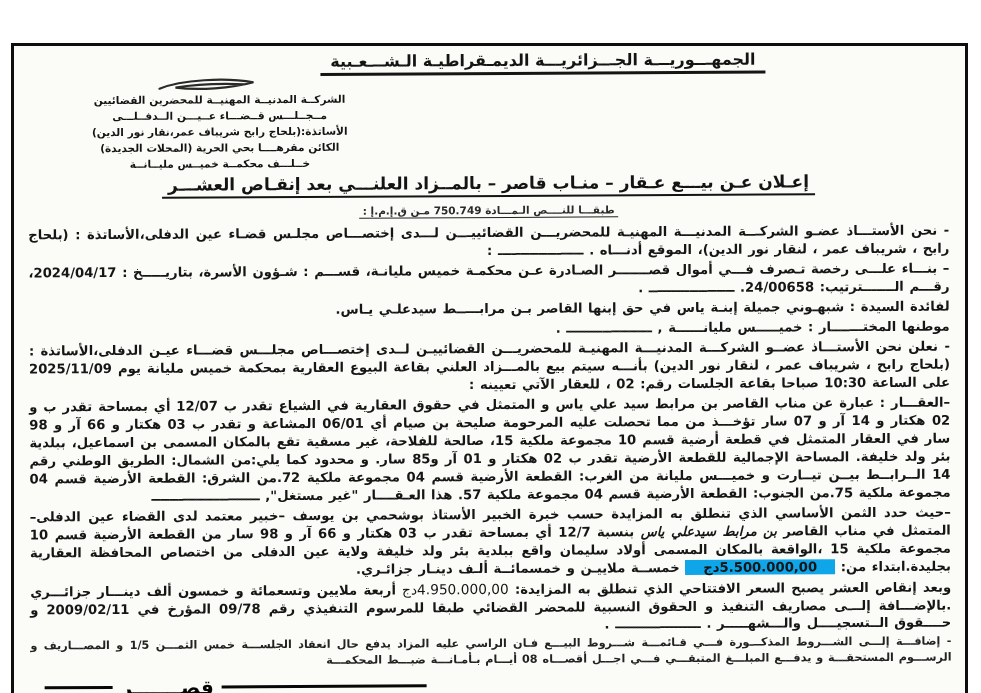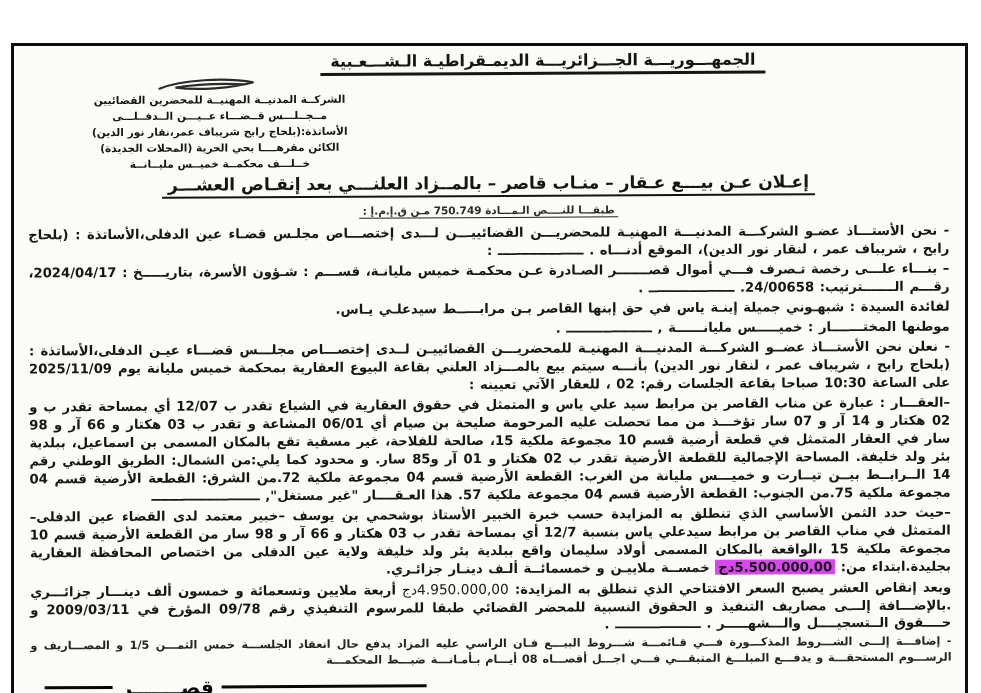--- a/index.html
+++ b/index.html
@@ -40,23 +40,23 @@
     border-bottom:1.6px solid #222;padding:0 4px 1px 4px;color:#2a2a2a;
   }
   
   .doc-body{margin-top:6px;}
   .body-p{
     margin:2px 0;font-size:13.2px;font-weight:700;line-height:1.36;
     text-align:justify;color:#161616;word-spacing:1px;
   }
   .body-p.small{font-size:11.2px;line-height:1.4;color:#232323;}
   .seg-u{text-decoration-thickness:1.6px;text-underline-offset:2px;font-weight:800;}
-  .seg-hl{background:#d946ef;padding:0 3px;font-weight:900;}
+  .seg-hl{background:#0ea5e9;padding:0 18px;font-weight:900;}
   .seg-b{font-weight:400;font-size:1.04em;}
-  .seg-i{}
+  .seg-i{font-style:italic;}
   
   .stamp-row{
     direction:ltr;display:flex;align-items:center;gap:8px;
     width:fit-content;margin:6px auto 0 14px; 
     font-weight:900;font-size:20px;letter-spacing:.5px;color:#050505;
   }
   .rule{display:inline-block;border-top:3px solid #070707;height:0;}
   .rule-l{width:68px;}
   .rule-r{width:205px;}
   .stamp-date{font-weight:900;}
@@ -92,21 +92,21 @@
       </div>
 
       <div class="doc-body">
         <p class="body-p"><span>- نحن الأستـــاذ عضـو الشركـــة المدنيـــة المهنيـة للمحضريـــن القضائييـــن لـــدى إختصـــاص مجلـس قضـاء عين الدفلى،الأساتذة : (بلحاج رابح ، شريباف عمر ، لنقار نور الدين)، الموقع أدنـــاه . ـــــــــــــــــــ :</span></p>
         <p class="body-p"><span>– بنـــاء علـــى رخصة تـصرف فـــي أموال قصـــــــر الصـادرة عـن محكمـة خميس مليانـة، قســـم : شـؤون الأسرة، بتاريـــــخ : 2024/04/17، رقـــم الـــــــترتيب: 24/00658. ـــــــــــــــــــ .</span></p>
         <p class="body-p"><span>لفائدة السيدة : شبهـوني جميلة إبنـة ياس في حق إبنها القاصر بـن مرابـــــط سيدعلـي يـاس.</span></p>
         <p class="body-p"><span>موطنها المختـــــــار : خميـــــس مليانــــــة , ـــــــــــــــــــ .</span></p>
         <p class="body-p"><span>- نعلن نحن الأستـــاذ عضــو الشركـــة المدنيـــة المهنيـة للمحضريـــن القضائييـن لــدى إختصـــاص مجلـــس قضـــاء عيـن الدفلى،الأساتذة : (بلحاج رابح ، شريباف عمر ، لنقار نور الدين) بأنـــه سيتم بيع بالمـــزاد العلني بقاعة البيوع العقارية بمحكمة خميس مليانة يوم 2025/11/09 على الساعة 10:30 صباحا بقاعة الجلسات رقم: 02 ، للعقار الآتي تعيينه :</span></p>
         <p class="body-p"><span class="seg-u">–العقـــار :</span><span> عبارة عن مناب القاصر بن مرابط سيد علي ياس و المتمثل في حقوق العقارية في الشياع تقدر ب 12/07 أي بمساحة تقدر ب و 02 هكتار و 14 آر و 07 سار تؤخـــذ من مما تحصلت عليه المرحومة صليحة بن صيام أي 06/01 المشاعة و تقدر ب 03 هكتار و 66 آر و 98 سار في العقار المتمثل في قطعة أرضية قسم 10 مجموعة ملكية 15، صالحة للفلاحة، غير مسقية تقع بالمكان المسمى بن اسماعيل، ببلدية بئر ولد خليفة. المساحة الإجمالية للقطعة الأرضية تقدر ب 02 هكتار و 01 آر و85 سار. و محدود كما يلي:</span><span class="seg-u">من الشمال:</span><span> الطريق الوطني رقم 14 الــرابــط بيــن تيــارت و خميـــس مليانة </span><span class="seg-u">من الغرب:</span><span> القطعة الأرضية قسم 04 مجموعة ملكية 72.</span><span class="seg-u">من الشرق:</span><span> القطعة الأرضية قسم 04 مجموعة ملكية 75.</span><span class="seg-u">من الجنوب:</span><span> القطعة الأرضية قسم 04 مجموعة ملكية 57. هذا العـقــــار "غير مستغل", ــــــــــــــــــــــــ</span></p>
         <p class="body-p"><span>–حيث حدد الثمن الأساسي الذي تنطلق به المزايدة حسب خبرة الخبير الأستاذ بوشحمي بن يوسف –خبير معتمد لدى القضاء عين الدفلى– المتمثل في مناب القاصر </span><span class="seg-i">بن مرابط سيدعلي ياس</span><span> بنسبة 12/7 أي بمساحة تقدر ب 03 هكتار و 66 آر و 98 سار من القطعة الأرضية قسم 10 مجموعة ملكية 15 ،الواقعة بالمكان المسمى أولاد سليمان واقع ببلدية بئر ولد خليفة ولاية عين الدفلى من اختصاص المحافظة العقارية بجليدة.ابتداء من: </span><span class="seg-hl">5.500.000,00دج</span><span> خمســة ملاييـن و خمسمائــة ألـف دينـار جزائـري.</span></p>
-        <p class="body-p"><span>وبعد إنقاص العشر يصبح السعر الافتتاحي الذي تنطلق به المزايدة: </span><span class="seg-b">4.950.000,00دج</span><span> أربعة ملايين وتسعمائة و خمسون ألف دينـــار جزائـــري .بالإضـــافة إلـــى مصاريف التنفيذ و الحقوق النسبية للمحضر القضائي طبقا للمرسوم التنفيذي رقم 09/78 المؤرخ في 2009/03/11 و حــــقوق الــتسجيــــل والـــشهـــــر . ـــــــــــــــــــ .</span></p>
+        <p class="body-p"><span>وبعد إنقاص العشر يصبح السعر الافتتاحي الذي تنطلق به المزايدة: </span><span class="seg-b">4.950.000,00دج</span><span> أربعة ملايين وتسعمائة و خمسون ألف دينـــار جزائـــري .بالإضـــافة إلـــى مصاريف التنفيذ و الحقوق النسبية للمحضر القضائي طبقا للمرسوم التنفيذي رقم 09/78 المؤرخ في 2009/02/11 و حــــقوق الــتسجيــــل والـــشهـــــر . ـــــــــــــــــــ .</span></p>
         <p class="body-p small"><span>- إضافـــة إلـــى الشـــروط المذكـــورة فـــي قـائمـــة شـــروط البيـــع فـان الراسي عليه المزاد يدفع حال انعقاد الجلســـة خمس الثمـــن 1/5 و المصـــاريف و الرســـوم المستحقـــة و يدفـــع المبلـــغ المتبقـــي فـــي اجـــل أقصـــاه 08 أيـــام بـأمـانـــة ضبـــط المحكمـــة</span></p>
       </div>
 
       <div class="stamp-row">
         <span class="rule rule-l"></span>
         <span class="stamp-label">قصـــــــر</span>
         <span class="rule rule-r"></span>
       </div>
 
     </div>

